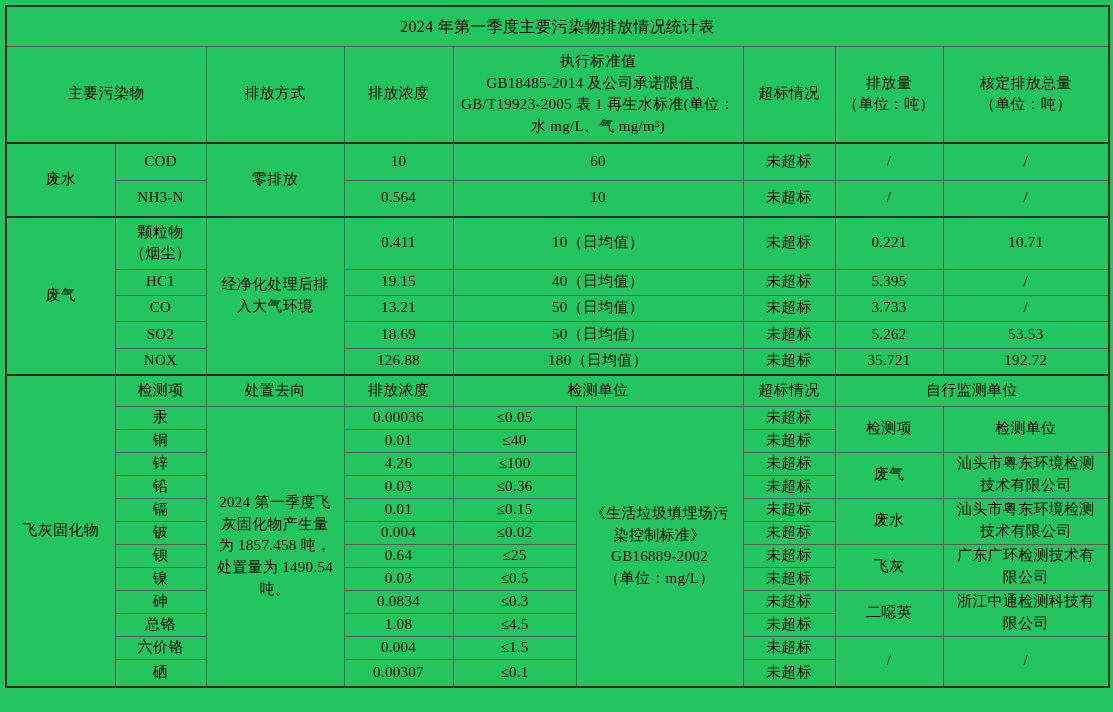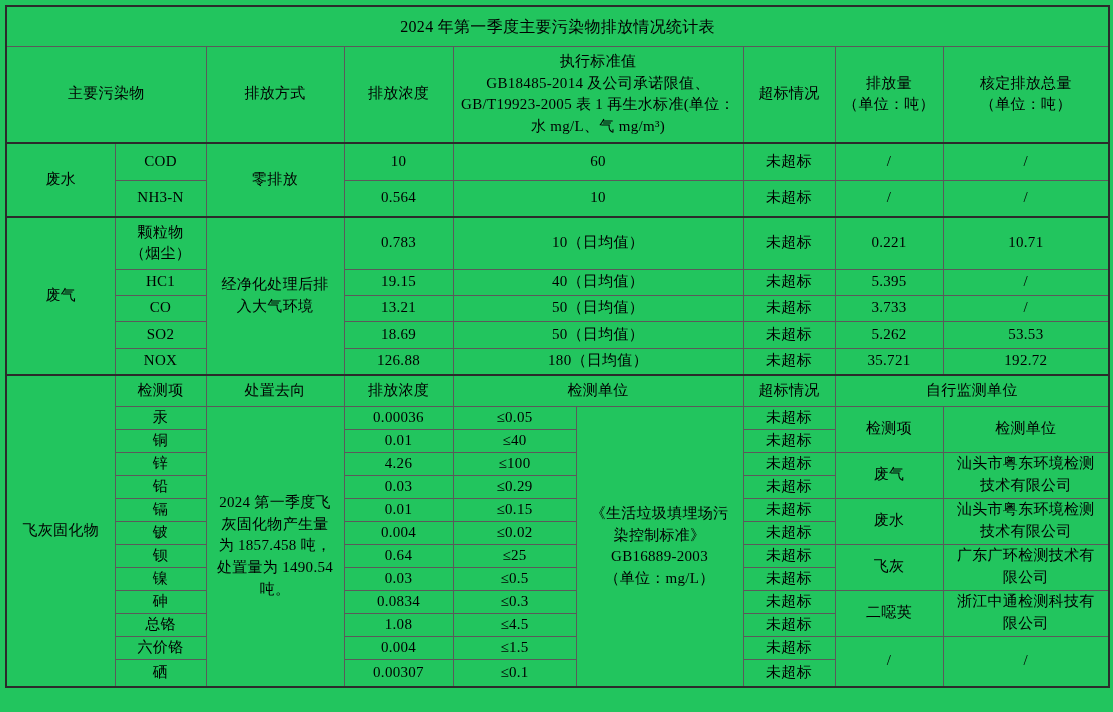--- a/index.html
+++ b/index.html
@@ -83,21 +83,21 @@
       <td>/</td>
       <td>/</td>
     </tr>
 
     <tr class="h-52 sect">
       <td rowspan="5">废气</td>
       <td>颗粒物
 （烟尘）</td>
       <td rowspan="5">经净化处理后排
 入大气环境</td>
-      <td>0.783</td>
+      <td>0.411</td>
       <td colspan="2">10（日均值）</td>
       <td>未超标</td>
       <td>0.221</td>
       <td>10.71</td>
     </tr>
     <tr class="h-26">
       <td>HC1</td>
       <td>19.15</td>
       <td colspan="2">40（日均值）</td>
       <td>未超标</td>
@@ -143,21 +143,21 @@
       <td>汞</td>
       <td rowspan="12">2024 第一季度飞
 灰固化物产生量
 为 1857.458 吨，
 处置量为 1490.54
 吨。</td>
       <td>0.00036</td>
       <td>≤0.05</td>
       <td rowspan="12">《生活垃圾填埋场污
 染控制标准》
-GB16889-2003
+GB16889-2002
 （单位：mg/L）</td>
       <td>未超标</td>
       <td rowspan="2">检测项</td>
       <td rowspan="2">检测单位</td>
     </tr>
     <tr class="h-23">
       <td>铜</td>
       <td>0.01</td>
       <td>≤40</td>
       <td>未超标</td>
@@ -167,21 +167,21 @@
       <td>4.26</td>
       <td>≤100</td>
       <td>未超标</td>
       <td rowspan="2">废气</td>
       <td rowspan="2">汕头市粤东环境检测
 技术有限公司</td>
     </tr>
     <tr class="h-23">
       <td>铅</td>
       <td>0.03</td>
-      <td>≤0.29</td>
+      <td>≤0.36</td>
       <td>未超标</td>
     </tr>
     <tr class="h-23">
       <td>镉</td>
       <td>0.01</td>
       <td>≤0.15</td>
       <td>未超标</td>
       <td rowspan="2">废水</td>
       <td rowspan="2">汕头市粤东环境检测
 技术有限公司</td>

